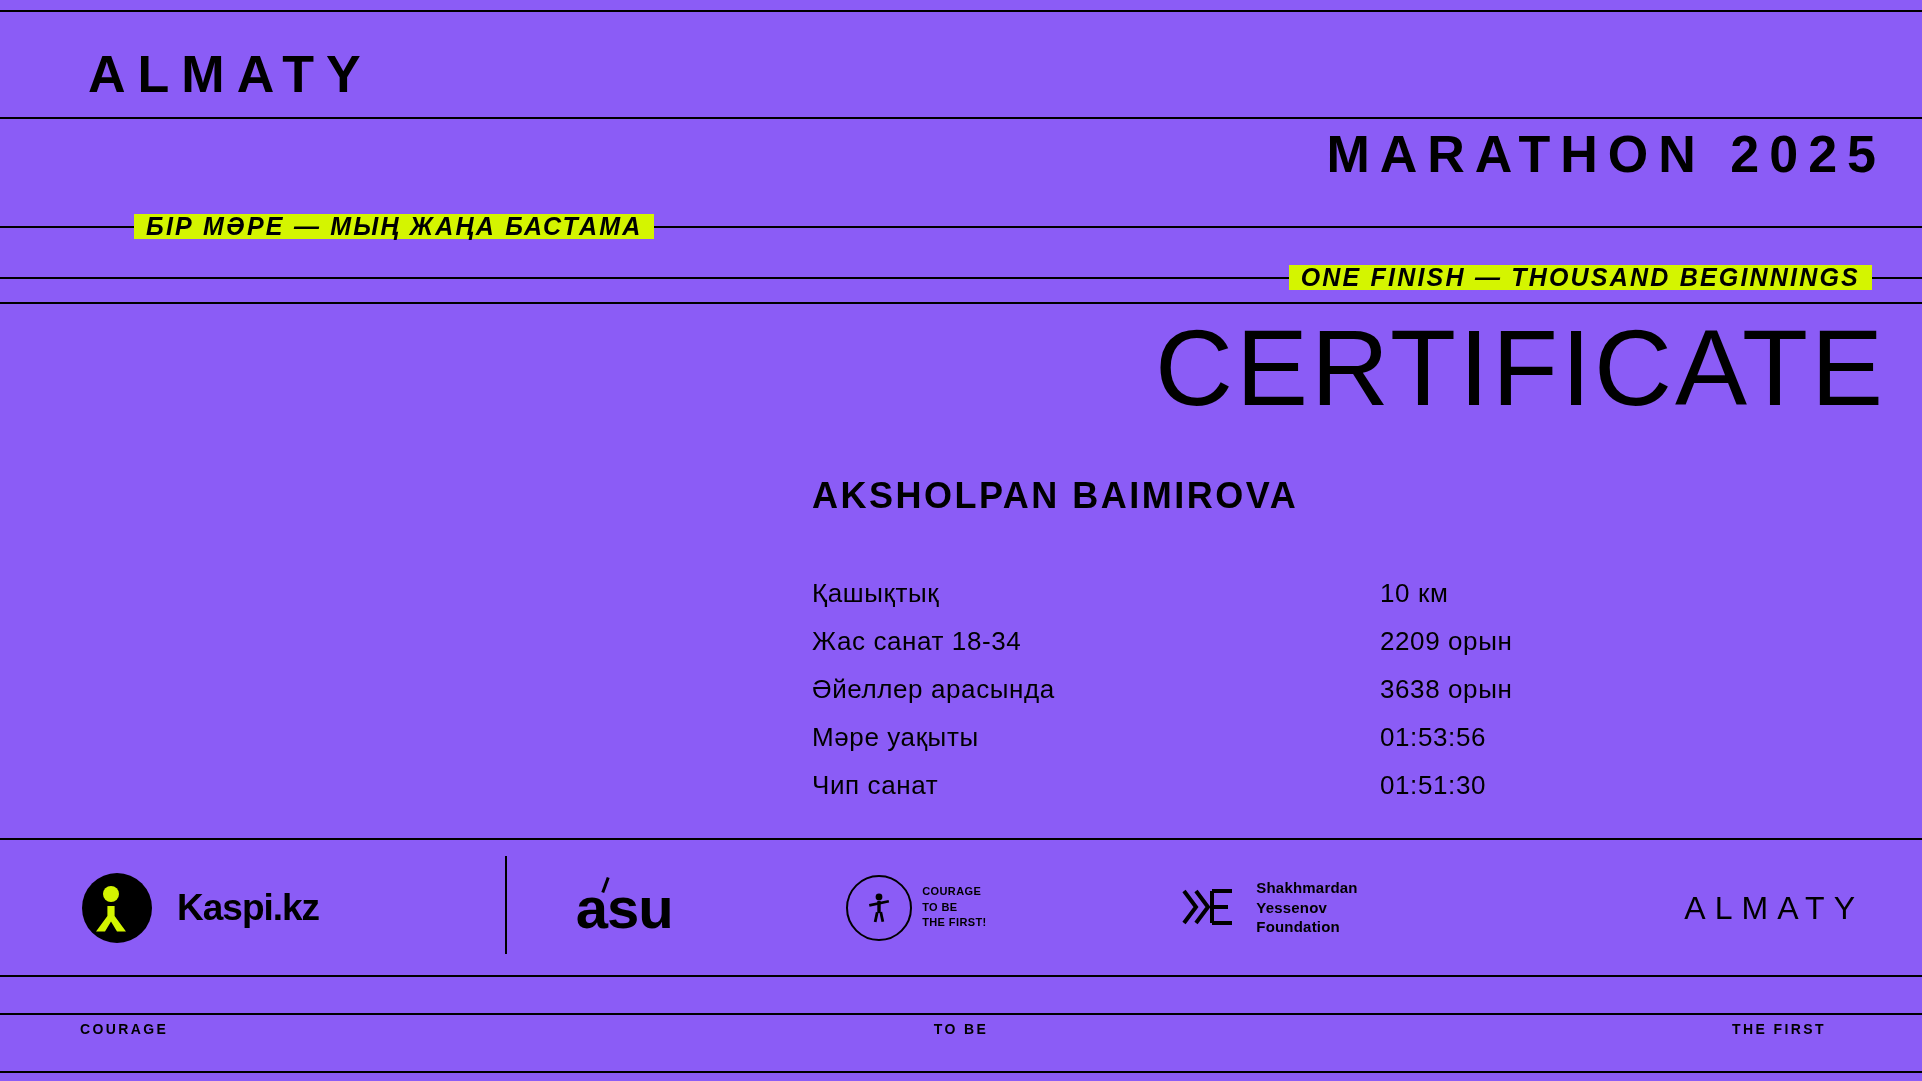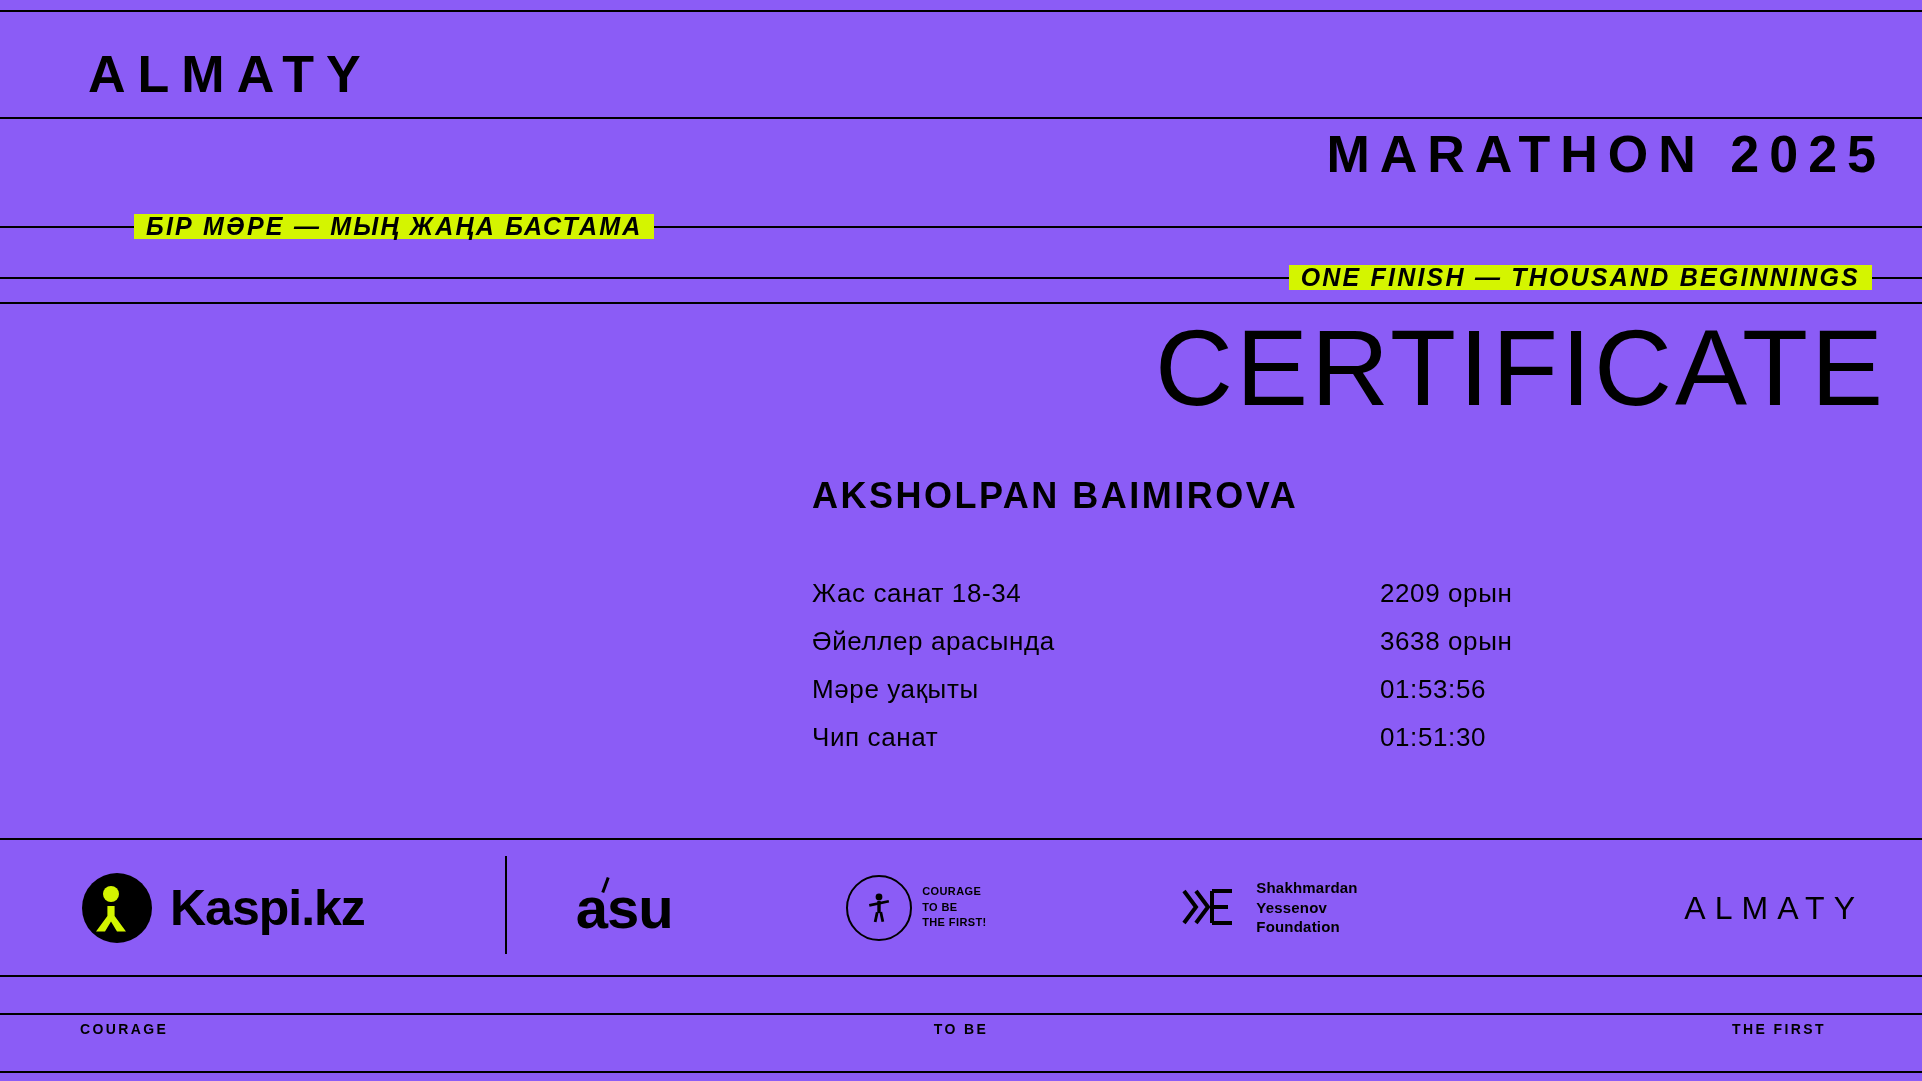--- a/index.html
+++ b/index.html
@@ -188,24 +188,25 @@
   }
   .kaspi-mark::after {
     content: "";
     position: absolute;
     left: 14px; top: 33px;
     width: 30px; height: 26px;
     background: #d4f500;
     clip-path: polygon(38% 0, 62% 0, 62% 40%, 100% 100%, 70% 100%, 50% 62%, 30% 100%, 0 100%, 38% 40%);
   }
   .kaspi-text {
-    font-size: 50px;
+    font-size: 37px;
     font-weight: 700;
     letter-spacing: -1px;
     line-height: 1;
+    margin-left: 7px;
   }
 
   .asu-text {
     font-size: 58px;
     font-weight: 700;
     letter-spacing: -1px;
     line-height: 1;
     position: relative;
   }
   .asu-text .tick {
@@ -300,20 +301,24 @@
   <div class="almaty">ALMATY</div>
   <div class="marathon">MARATHON 2025</div>
   <div class="tagline-kz">БІР МӘРЕ — МЫҢ ЖАҢА БАСТАМА</div>
   <div class="tagline-en">ONE FINISH — THOUSAND BEGINNINGS</div>
 
   <div class="cert-title">CERTIFICATE</div>
 
   <div class="participant">AKSHOLPAN BAIMIROVA</div>
 
   <div class="results">
+    <div class="result-row">
+      <div class="result-label">Қашықтық</div>
+      <div class="result-value">10 км</div>
+    </div>
     <div class="result-row">
       <div class="result-label">Жас санат 18-34</div>
       <div class="result-value">2209 орын</div>
     </div>
     <div class="result-row">
       <div class="result-label">Әйеллер арасында</div>
       <div class="result-value">3638 орын</div>
     </div>
     <div class="result-row">
       <div class="result-label">Мәре уақыты</div>

